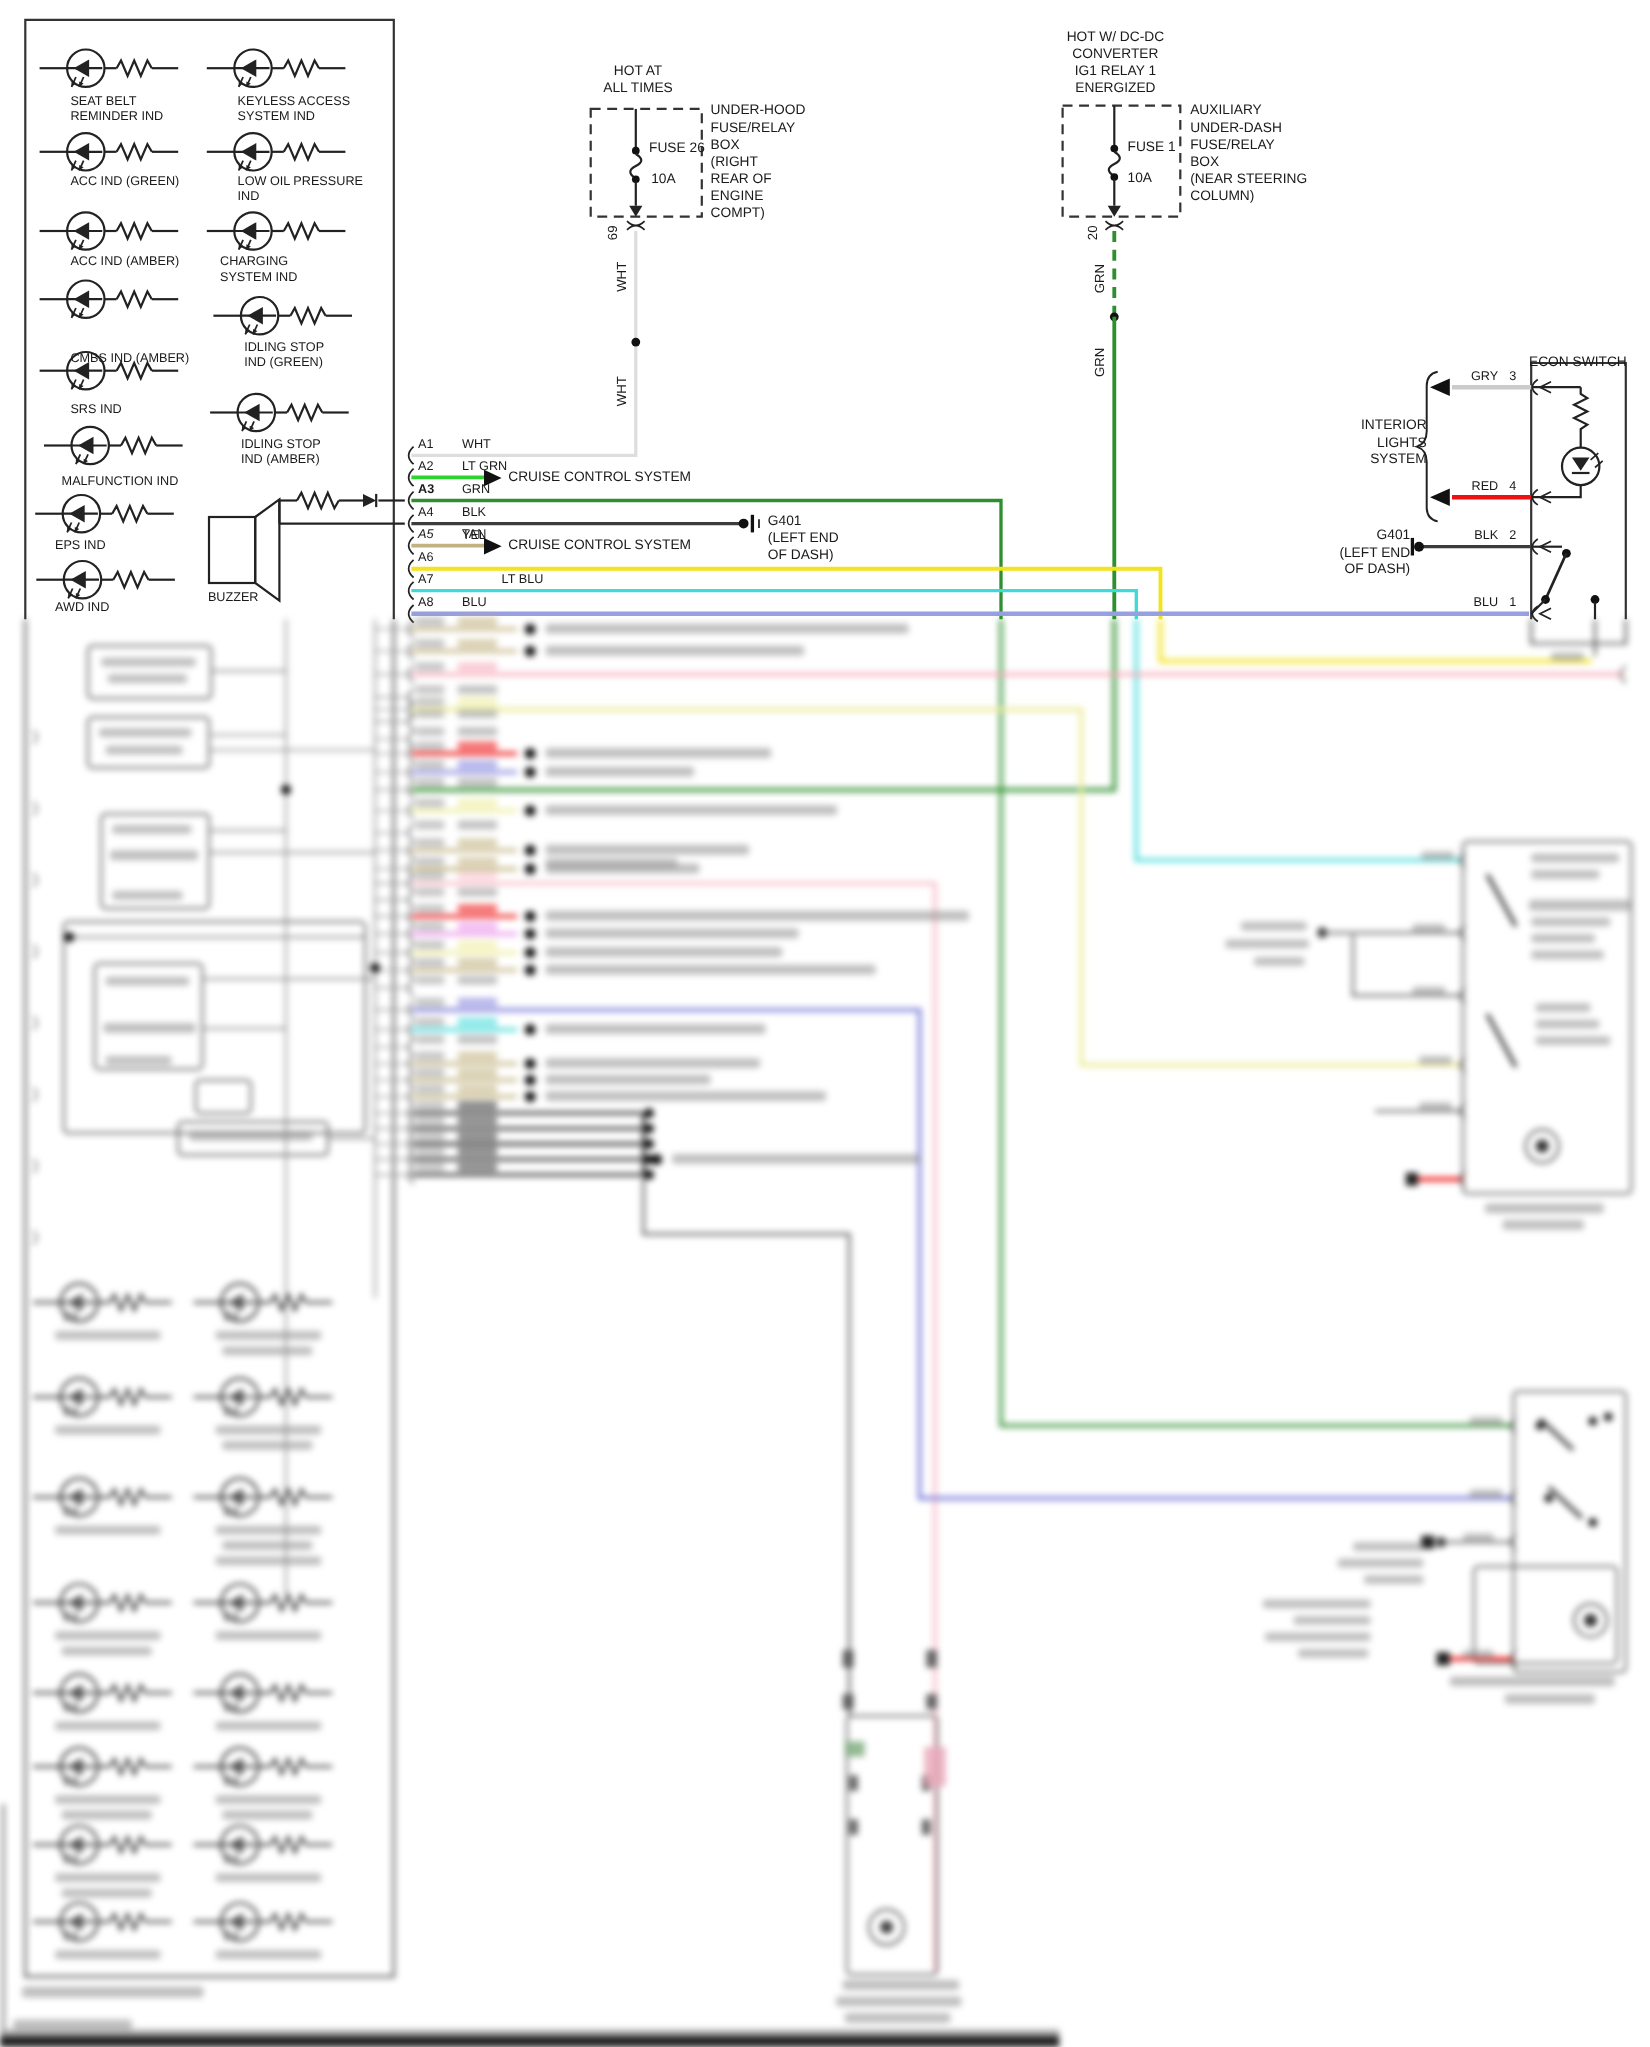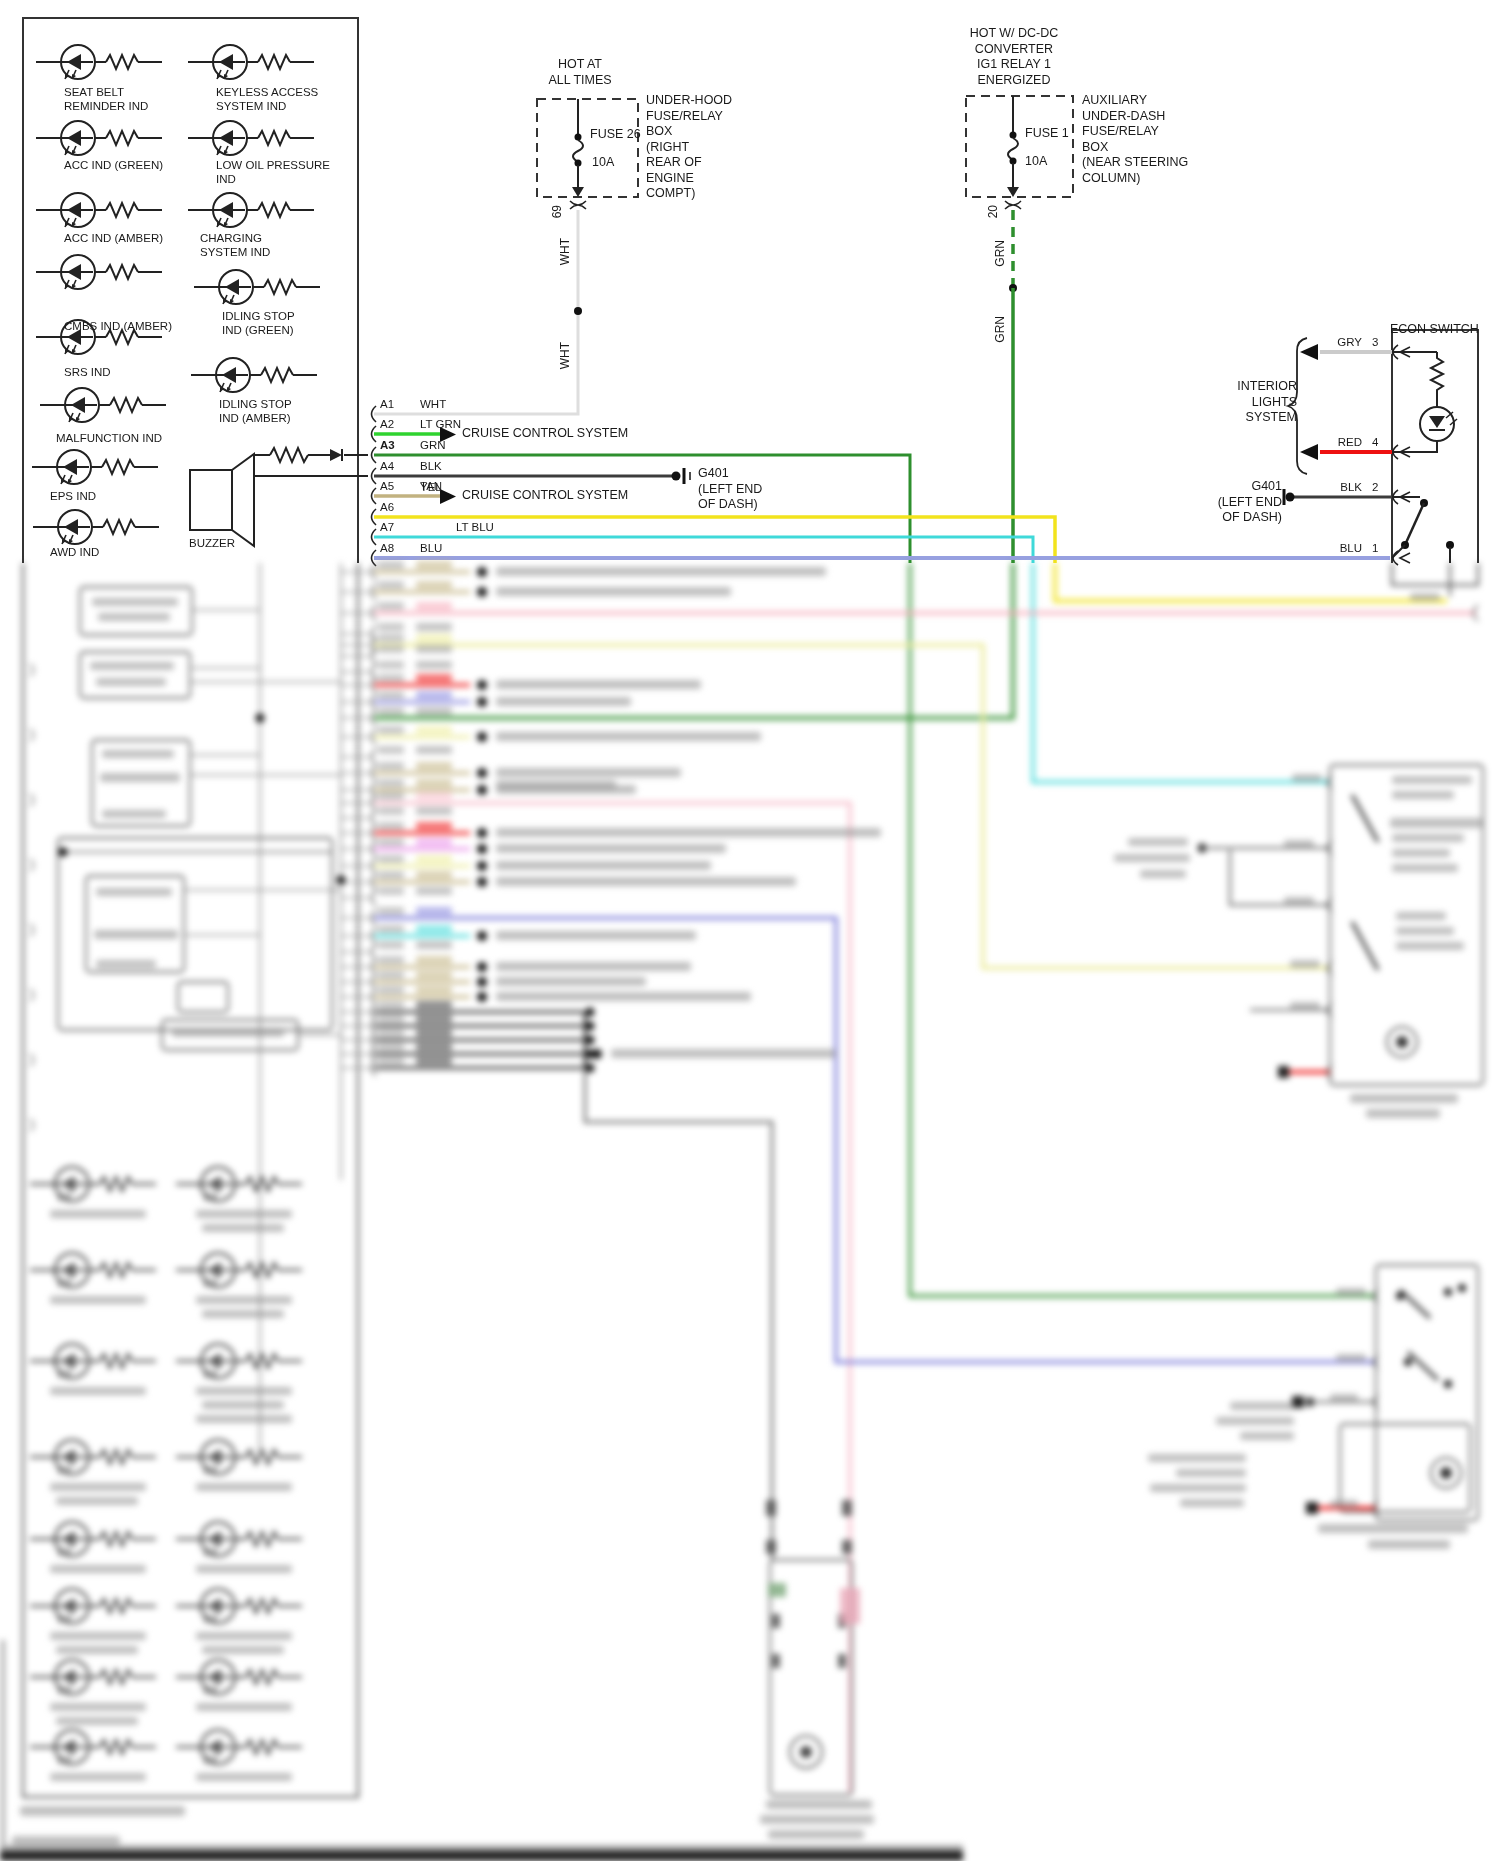--- a/index.html
+++ b/index.html
@@ -609,21 +609,21 @@
     <div class="t s" style="left: 50px; top: 489px;">EPS IND</div>
     <div class="t s" style="left: 50px; top: 545px;">AWD IND</div>
     <div class="t s" style="left: 380px; top: 397px;">A1</div>
     <div class="t s" style="left: 420px; top: 397px;">WHT</div>
     <div class="t s" style="left: 380px; top: 417px;">A2</div>
     <div class="t s" style="left: 420px; top: 417px;">LT GRN</div>
     <div class="t s" style="left: 380px; top: 438px; font-weight: bold;">A3</div>
     <div class="t s" style="left: 420px; top: 438px;">GRN</div>
     <div class="t s" style="left: 380px; top: 459px;">A4</div>
     <div class="t s" style="left: 420px; top: 459px;">BLK</div>
-    <div class="t s" style="left: 380px; top: 479px;">A5</div>
+    <div class="t s" style="left: 380px; top: 479px; font-style: italic;">A5</div>
     <div class="t s" style="left: 420px; top: 479px;">TAN</div>
     <div class="t s" style="left: 380px; top: 500px;">A6</div>
     <div class="t s" style="left: 420px; top: 480px;">YEL</div>
     <div class="t s" style="left: 380px; top: 520px;">A7</div>
     <div class="t s" style="left: 420px; top: 520px; margin-left: 36px;">LT BLU</div>
     <div class="t s" style="left: 380px; top: 541px;">A8</div>
     <div class="t s" style="left: 420px; top: 541px;">BLU</div>
     <div class="t s tr" style="left: 1322px; top: 335px; width: 40px;">GRY</div>
     <div class="t s" style="left: 1372px; top: 335px;">3</div>
     <div class="t s tr" style="left: 1322px; top: 435px; width: 40px;">RED</div>

